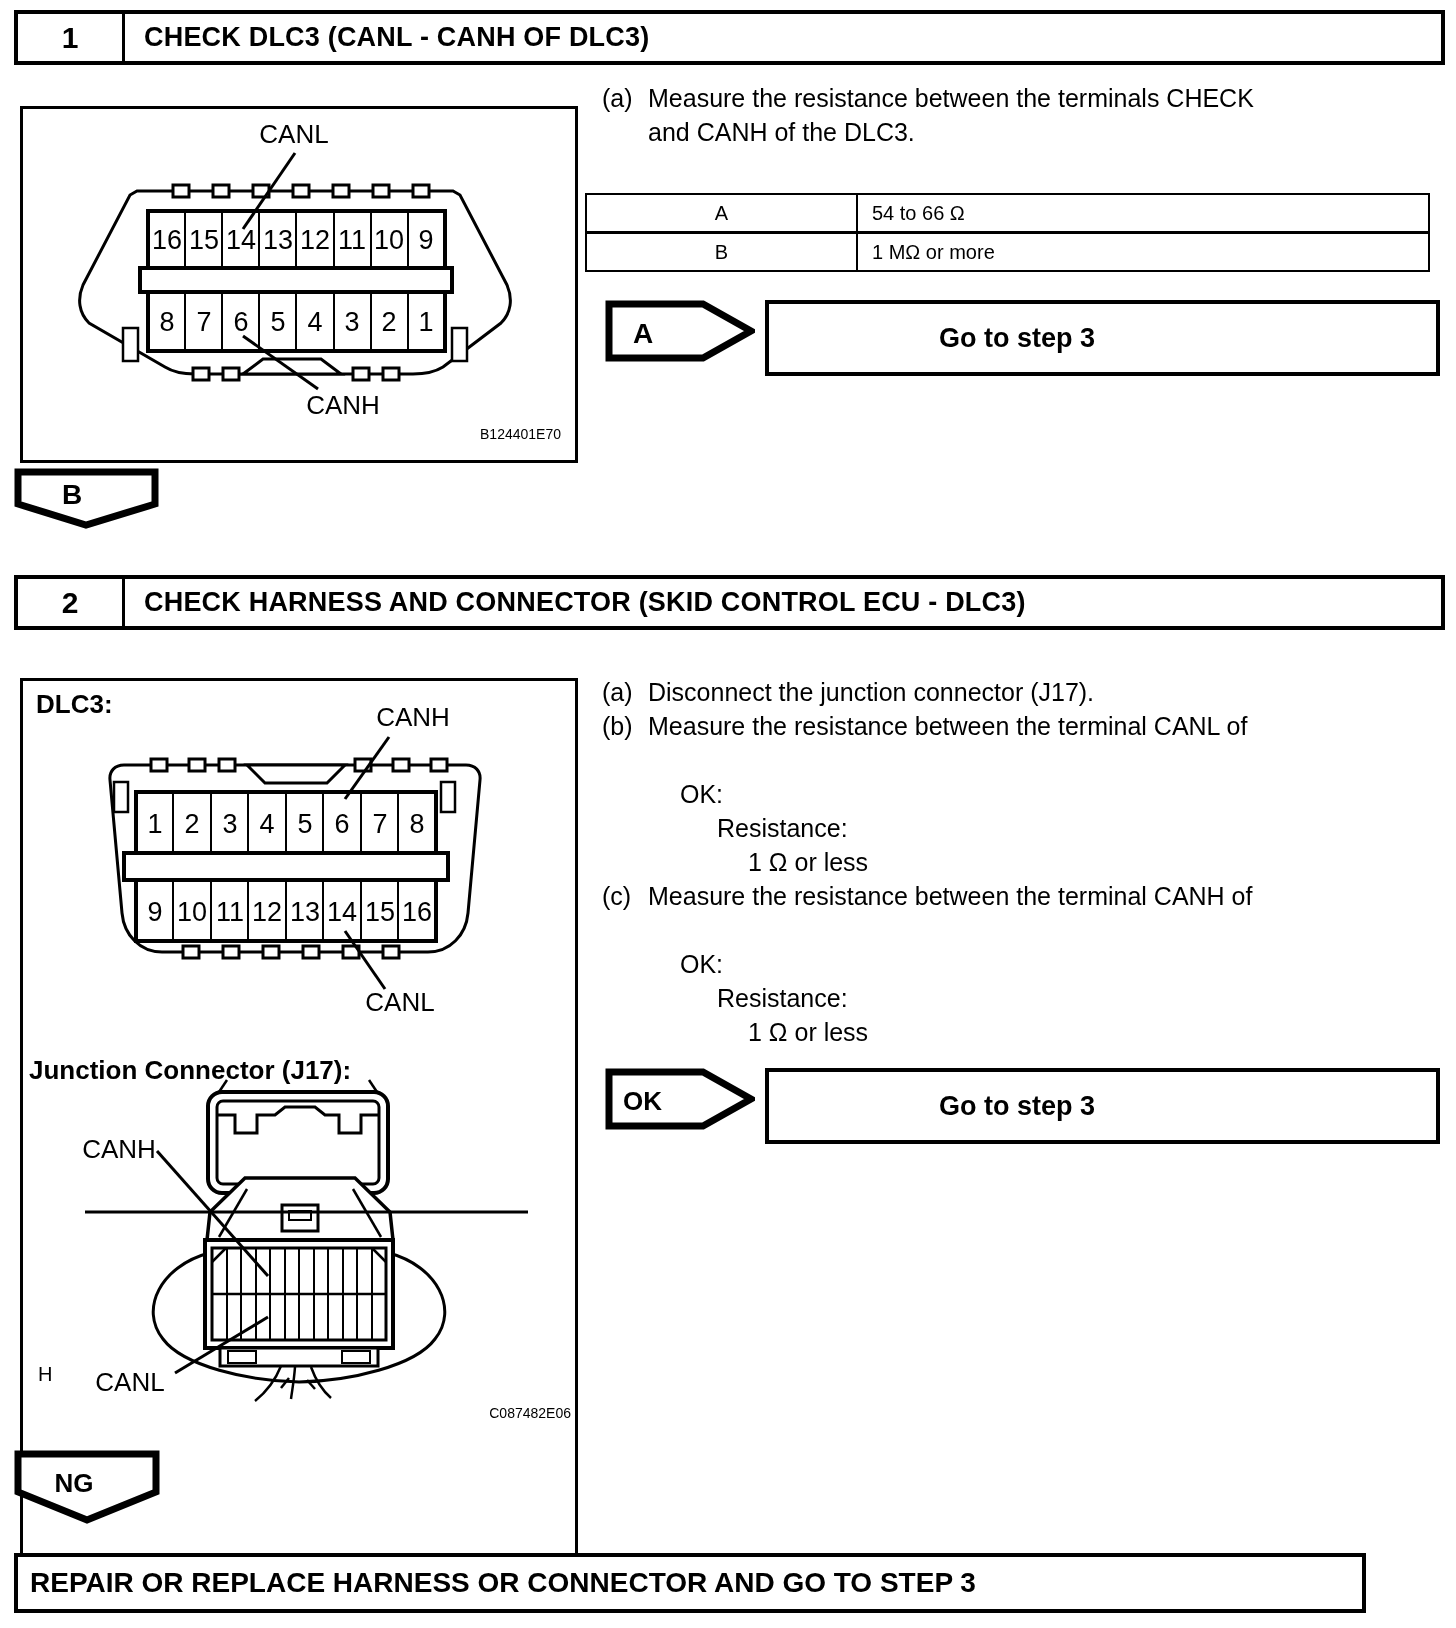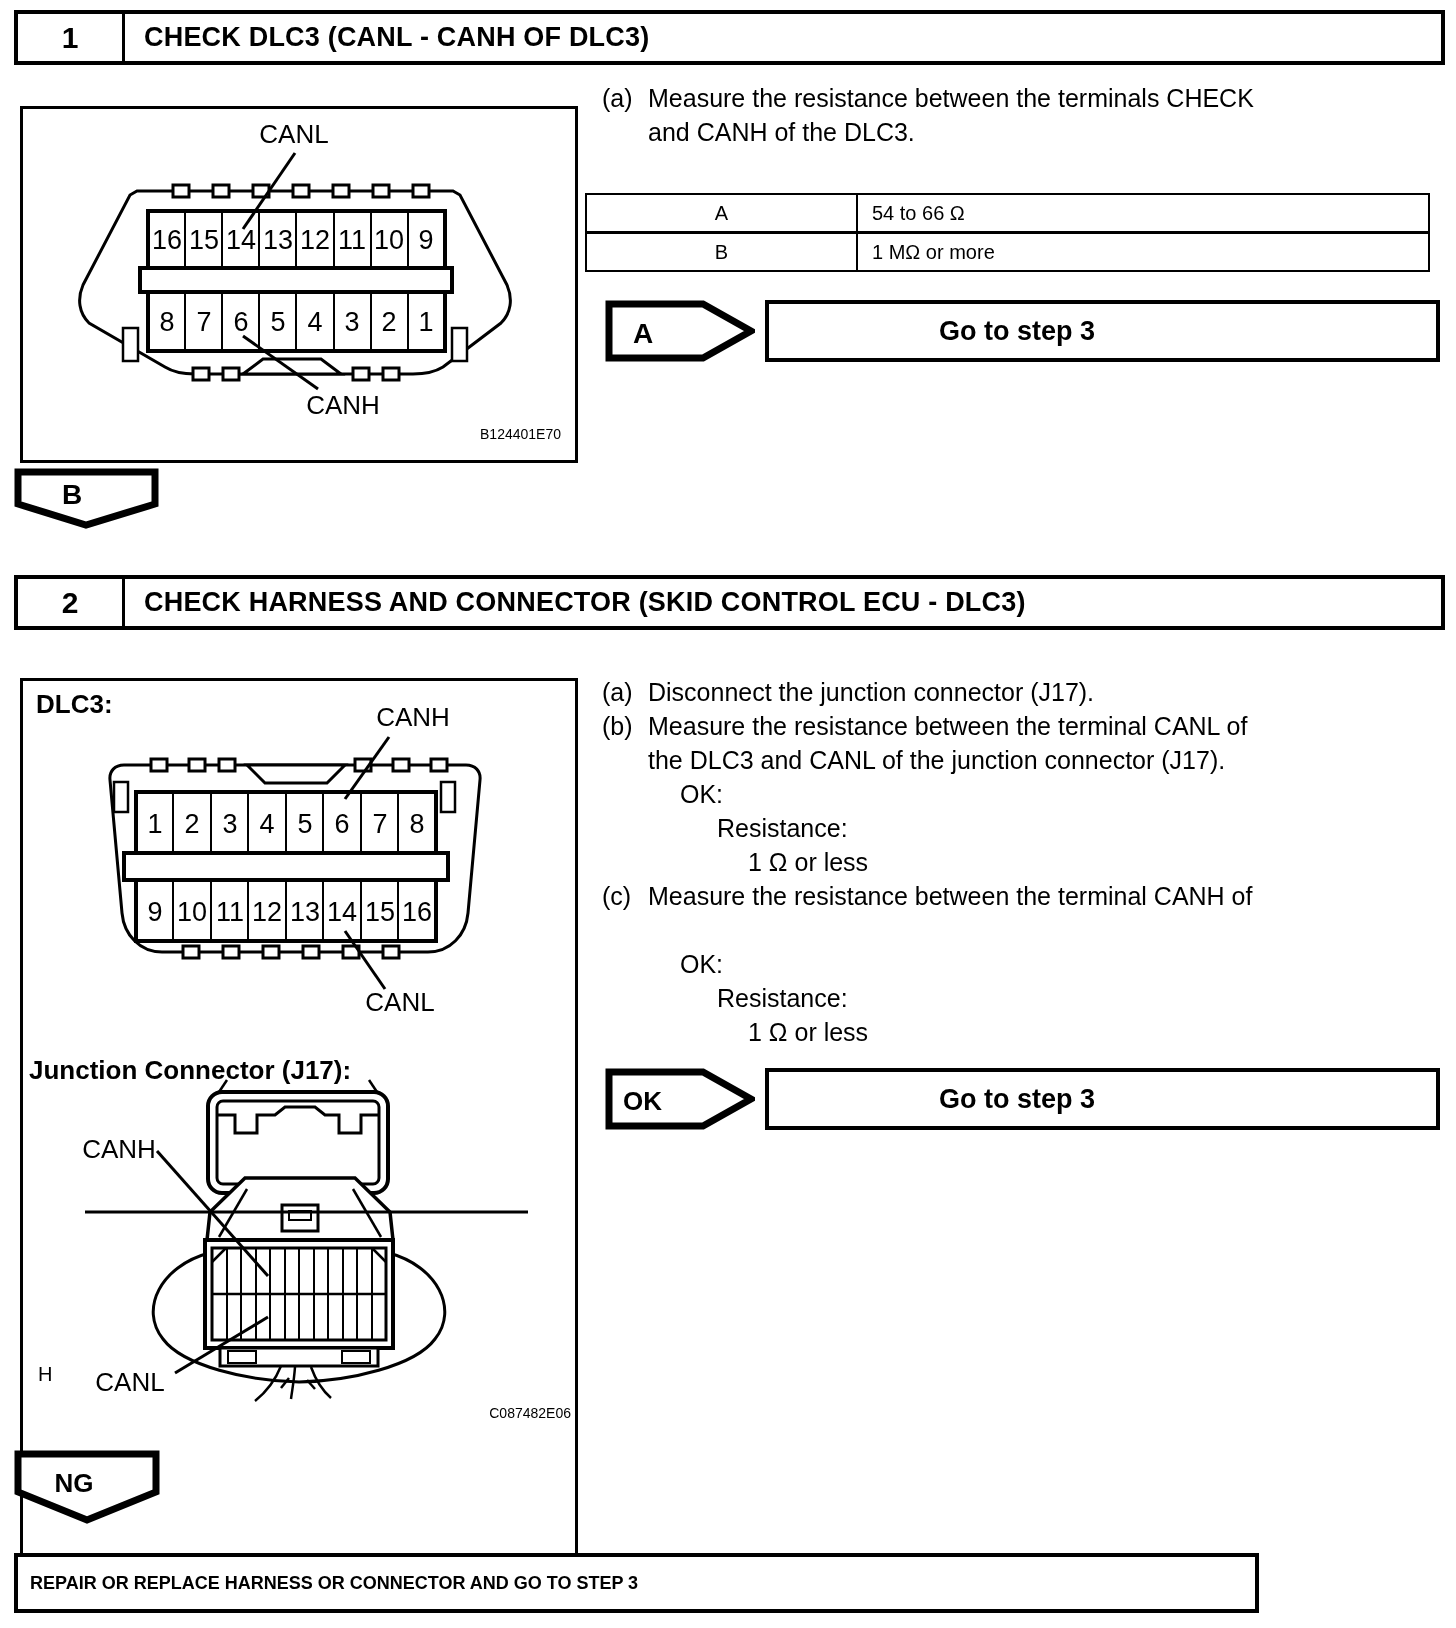--- a/index.html
+++ b/index.html
@@ -15,26 +15,26 @@
   .figure-box{position:absolute;left:20px;width:558px;border:3px solid #000;
               box-sizing:border-box;background:#fff;}
   .txt{position:absolute;font-size:25px;white-space:nowrap;}
   .bold{font-weight:normal;margin-left:32px;}
   .spec-table{position:absolute;left:585px;top:193px;width:845px;border-collapse:collapse;
               table-layout:fixed;}
   .spec-table td{border:2px solid #000;height:36px;font-size:20px;padding:0;}
   .spec-table td.k{width:269px;text-align:center;}
   .spec-table td.v{padding-left:14px;text-align:left;}
   .spec-table tr:first-child td{border-bottom:3px solid #000;}
-  .go-box{position:absolute;left:765px;width:675px;height:62px;border:4px solid #000;
+  .go-box{position:absolute;left:765px;width:675px;height:76px;border:4px solid #000;
           box-sizing:border-box;display:flex;align-items:center;padding-left:170px;
           font-weight:bold;font-size:27px;background:#fff;}
-  .footer-box{position:absolute;left:14px;top:1553px;width:1245px;height:60px;
+  .footer-box{position:absolute;left:14px;top:1553px;width:1352px;height:60px;
               border:4px solid #000;box-sizing:border-box;display:flex;align-items:center;
-              padding-left:12px;font-weight:bold;font-size:18px;background:#fff;}
+              padding-left:12px;font-weight:bold;font-size:28px;background:#fff;}
   svg{display:block;}
   svg text{font-family:"Liberation Sans",sans-serif;fill:#000;}
   .pin-t{font-size:27px;text-anchor:middle;}
   .lbl{font-size:26px;text-anchor:middle;}
   .lbl-s{font-size:26px;}
   .figcode{font-size:14px;text-anchor:end;}
   .ln{stroke:#000;fill:none;}
 </style>
 </head>
 <body>
@@ -293,21 +293,20 @@
       <line class="ln" stroke-width="3" x1="152" y1="692" x2="245" y2="636"></line>
       <text x="15" y="700" style="font-size:20px;">H</text>
       <text class="figcode" x="548" y="737">C087482E06</text>
     </svg>
   </div>
 
   <span class="txt" style="left:602px;top:678px;">(a)</span>
   <span class="txt" style="left:648px;top:678px;">Disconnect the junction connector (J17).</span>
   <span class="txt" style="left:602px;top:712px;">(b)</span>
   <span class="txt" style="left:648px;top:712px;">Measure the resistance between the terminal CANL of</span>
-  <span class="txt" style="left:648px;top:746px;">the DLC3 and CANL of the junction connector (J17).</span>
   <span class="txt bold" style="left:648px;top:780px;">OK:</span>
   <span class="txt bold" style="left:685px;top:814px;">Resistance:</span>
   <span class="txt bold" style="left:716px;top:848px;">1 Ω or less</span>
   <span class="txt" style="left:602px;top:882px;">(c)</span>
   <span class="txt" style="left:648px;top:882px;">Measure the resistance between the terminal CANH of</span>
   <span class="txt bold" style="left:648px;top:950px;">OK:</span>
   <span class="txt bold" style="left:685px;top:984px;">Resistance:</span>
   <span class="txt bold" style="left:716px;top:1018px;">1 Ω or less</span>
 
   <svg class="abs" style="left:605px;top:1068px;" viewBox="0 0 150 62" width="150" height="62">

